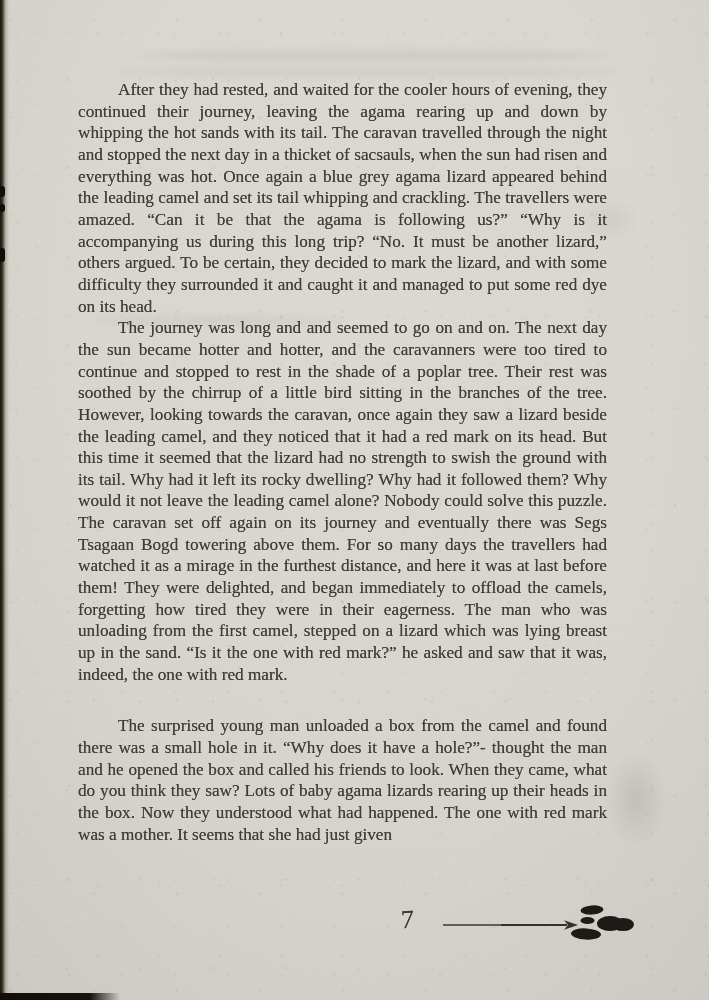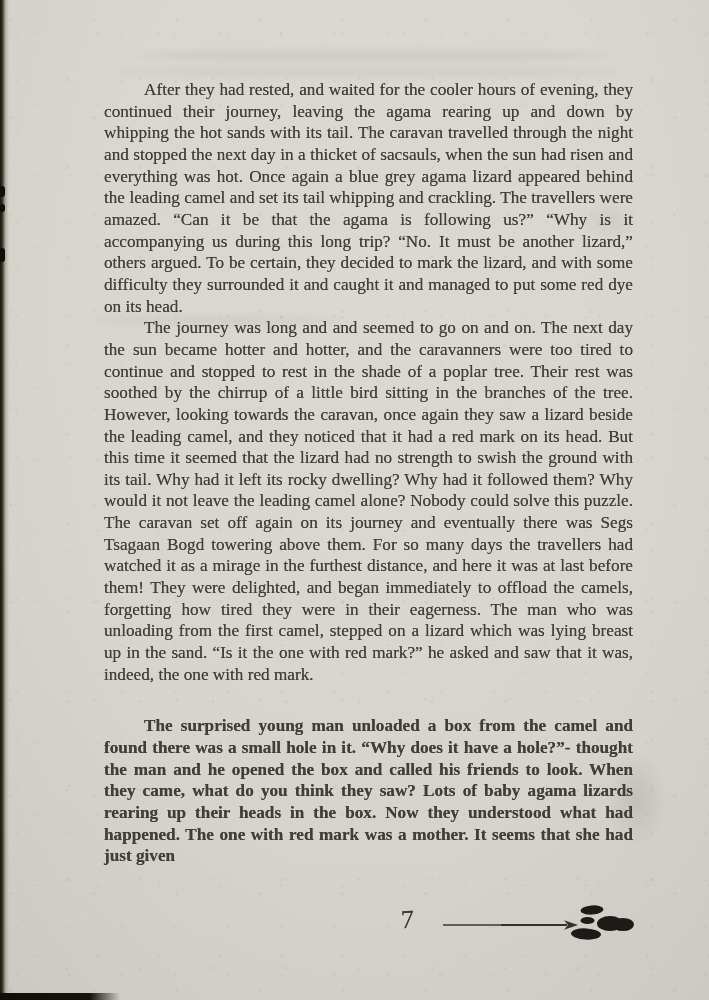--- a/index.html
+++ b/index.html
@@ -42,29 +42,29 @@
     border-radius:0 4px 2px 0;
   }
   .smudge { position:absolute; pointer-events:none; border-radius:50%; }
   .ghost-a { left:138px; top:50px;  width:470px; height:11px; background:rgba(110,104,92,0.10); filter:blur(3px); }
   .ghost-b { left:118px; top:67px;  width:500px; height:10px; background:rgba(110,104,92,0.08); filter:blur(3px); }
   .ghost-c { left:96px;  top:316px; width:250px; height:10px; background:rgba(110,104,92,0.07); filter:blur(3px); }
   .ghost-d { left:606px; top:752px; width:60px;  height:95px; background:radial-gradient(ellipse, rgba(92,86,74,0.14), rgba(92,86,74,0) 70%); filter:blur(2px); }
   .ghost-e { left:580px; top:200px; width:60px;  height:40px; background:radial-gradient(ellipse, rgba(92,86,74,0.08), rgba(92,86,74,0) 70%); filter:blur(2px); }
 
   .text-block {
-    position:absolute; left:104px; top:79px; width:529px;
+    position:absolute; left:78px; top:79px; width:529px;
     color:#413e39;
     font-size:17.2px; line-height:21.65px;
     text-align:justify;
     text-shadow:0 0 0.5px rgba(62,58,52,0.75);
   }
   .text-block p { margin:0; text-indent:40px; }
   .text-block p.para-2 { }
-  .text-block p.para-3 { margin-top:30px;font-weight:bold; }
+  .text-block p.para-3 { margin-top:30px; }
 
   .page-number {
     position:absolute; left:401px; top:905px;
     font-size:26px; color:#3d3a34;
     transform:rotate(-2deg);
     text-shadow:0 0 0.5px rgba(61,58,52,0.7);
   }
   .footer-arrow { position:absolute; left:441px; top:916px; width:140px; height:16px; }
   .footprints   { position:absolute; left:566px; top:898px; width:80px; height:48px; }
 </style>

